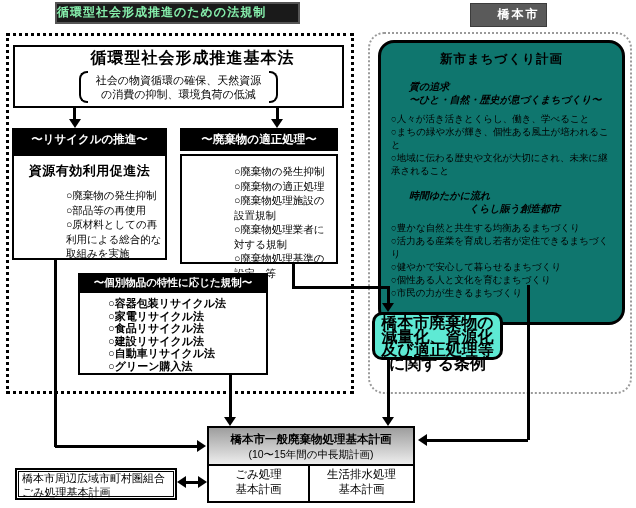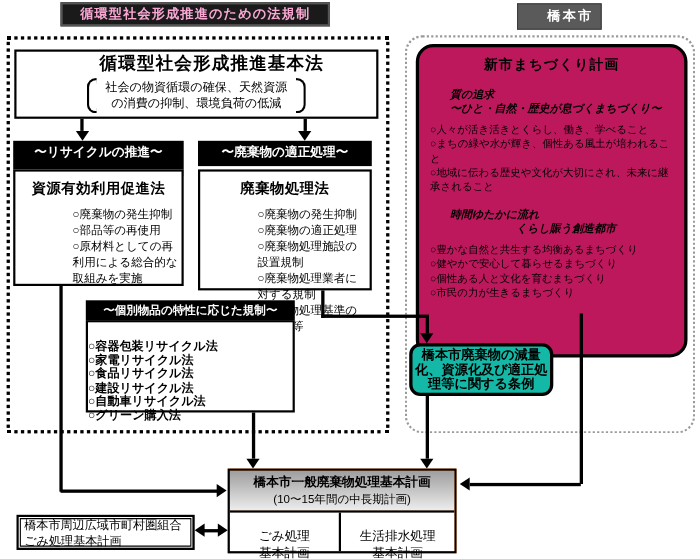--- a/index.html
+++ b/index.html
@@ -2,22 +2,22 @@
 <html><head>
 <meta charset="utf-8">
 <style>
   * { margin:0; padding:0; box-sizing:border-box; }
   html,body { background:#fff; }
   body { font-family:"Liberation Sans","DejaVu Sans",sans-serif; color:#000; }
   .canvas { position:relative; width:636px; height:508px; background:#fff; overflow:hidden; }
 
   
   .ribbon-black { position:absolute; left:55px; top:2px; width:245px; height:22px;
-    background:#1a1a1a; border:2px solid #555; color:#f9a8d4; font-weight:bold; font-size:12px;
-    text-align:center; line-height:17px; letter-spacing:1px; }
+    background:#1a1a1a; border:2px solid #555; color:#86efac; font-weight:bold; font-size:12px;
+    line-height:17px; letter-spacing:1px; }
   .ribbon-gray { position:absolute; left:470px; top:3px; width:77px; height:24px;
     background:#5a5a5a; border:1px solid #3c3c3c; color:#fff; font-weight:bold; font-size:12px;
     text-align:center; line-height:21px; letter-spacing:2px;padding-left:20px; }
 
   
   .frame-left { position:absolute; left:6px; top:33px; width:348px; height:361px;
     border:3px dotted #000; }
   .frame-right { position:absolute; left:368px; top:32px; width:264px; height:362px;
     border:2px dotted #9a9a9a; border-radius:16px; }
 
@@ -41,46 +41,46 @@
   .law-box { position:absolute; background:#fff; border:2px solid #000; }
   .law-box-1 { left:12px; top:154px; width:155px; height:106px; }
   .law-box-2 { left:180px; top:154px; width:158px; height:110px; }
   .law-title { font-size:13px; font-weight:bold; text-align:center; margin-top:6px; letter-spacing:0.5px; }
   .law-items { margin-top:8px; padding-left:4px; padding-right:1px; font-size:10.5px; line-height:14.5px;margin-left:48px; }
   .law-items div { white-space:normal; }
 
   
   .indiv-box { position:absolute; left:78px; top:291px; width:190px; height:84px;
     background:#fff; border:2px solid #000; }
-  .indiv-items { margin-top:16px; font-size:11px; font-weight:bold; line-height:12.5px; }
+  .indiv-items { margin-top:4px; padding-left:28px; font-size:11px; font-weight:bold; line-height:12.5px; }
 
   
   .machi-box { position:absolute; left:378px; top:40px; width:247px; height:285px;
-    background:#be185d; border:3px solid #000; border-radius:16px; }
+    background:#0f766e; border:3px solid #000; border-radius:16px; }
   .machi-title { font-size:12.5px; font-weight:bold; text-align:center; margin-top:8px; letter-spacing:1px; }
   .machi-sub { font-size:10px; font-weight:bold; font-style:italic; margin-left:28px; line-height:13px; }
   .machi-sub-first { margin-top:12px; }
   .machi-sub-indent { padding-left:60px; }
   .machi-items { margin:6px 8px 0 10px; font-size:9.5px; line-height:13px; }
   .machi-gap { margin-top:12px; }
 
   
   .jorei-box { position:absolute; left:372px; top:312px; width:131px; height:48px;
-    background:#14b8a6; border:3px solid #000; border-radius:10px;
-    font-size:12px; font-weight:bold; text-align:center; line-height:13.5px; padding:1px 2px; }
+    background:#5eead4; border:3px solid #000; border-radius:10px;
+    font-size:16px; font-weight:bold; text-align:center; line-height:13.5px; padding:1px 2px; }
 
   
   .plan-box { position:absolute; left:207px; top:426px; width:208px; height:77px;
-    background:#f97316; border:2px solid #000; }
+    background:#0369a1; border:2px solid #000; }
   .plan-hdr { height:36px; background:linear-gradient(to bottom,#9e9e9e,#ededed);
     text-align:center; padding-top:4px; }
   .plan-title { font-size:11.5px; font-weight:bold; line-height:15px; }
   .plan-sub { font-size:10.5px; line-height:14px; }
   .plan-cells { display:flex; height:37px; border-top:2px solid #000; background:#fff; }
-  .plan-cell { font-size:11.5px; text-align:center; line-height:15px; padding-top:15px; white-space:pre-line; }
+  .plan-cell { font-size:11.5px; text-align:center; line-height:15px; padding-top:1px; white-space:pre-line; }
   .plan-cell-1 { width:101px; border-right:2px solid #000; }
   .plan-cell-2 { flex:1; }
 
   
   .union-box { position:absolute; left:15px; top:468px; width:162px; height:32px;
     background:#fff; border:2px solid #000;
     box-shadow: inset 0 0 0 1px #fff, inset 0 0 0 2px #000;
     font-size:11px; line-height:14px; padding:1px 0 0 5px; white-space:pre-line; }
 
   
@@ -121,21 +121,20 @@
   <div class="law-box law-box-1">
     <div class="law-title">資源有効利用促進法</div>
     <div class="law-items">
       <div>○廃棄物の発生抑制</div>
       <div>○部品等の再使用</div>
       <div>○原材料としての再利用による総合的な取組みを実施</div>
     </div>
   </div>
 
   <div class="law-box law-box-2">
-    <div class="law-title">廃棄物処理法</div>
     <div class="law-items">
       <div>○廃棄物の発生抑制</div>
       <div>○廃棄物の適正処理</div>
       <div>○廃棄物処理施設の設置規制</div>
       <div>○廃棄物処理業者に対する規制</div>
       <div>○廃棄物処理基準の設定　等</div>
     </div>
   </div>
 
   <div class="sec-hdr hdr-indiv">〜個別物品の特性に応じた規制〜</div>
@@ -158,20 +157,21 @@
     <div class="machi-sub">〜ひと・自然・歴史が息づくまちづくり〜</div>
     <div class="machi-items">
       <div>○人々が活き活きとくらし、働き、学べること</div>
       <div>○まちの緑や水が輝き、個性ある風土が培われること</div>
       <div>○地域に伝わる歴史や文化が大切にされ、未来に継承されること</div>
     </div>
     <div class="machi-sub machi-gap">時間ゆたかに流れ</div>
     <div class="machi-sub machi-sub-indent">くらし賑う創造都市</div>
     <div class="machi-items">
       <div>○豊かな自然と共生する均衡あるまちづくり</div>
+      <div>○活力ある産業を育成し若者が定住できるまちづくり</div>
       <div>○健やかで安心して暮らせるまちづくり</div>
       <div>○個性ある人と文化を育むまちづくり</div>
       <div>○市民の力が生きるまちづくり</div>
     </div>
   </div>
 
   <div class="line" style="left:292px; top:264px; width:3px; height:25px;"></div>
   <div class="line" style="left:292px; top:286px; width:98px; height:3px;"></div>
   <div class="line" style="left:387px; top:287px; width:3px; height:16px;"></div>
   <div class="ah ah-down" style="left:382px; top:303px;"></div>

